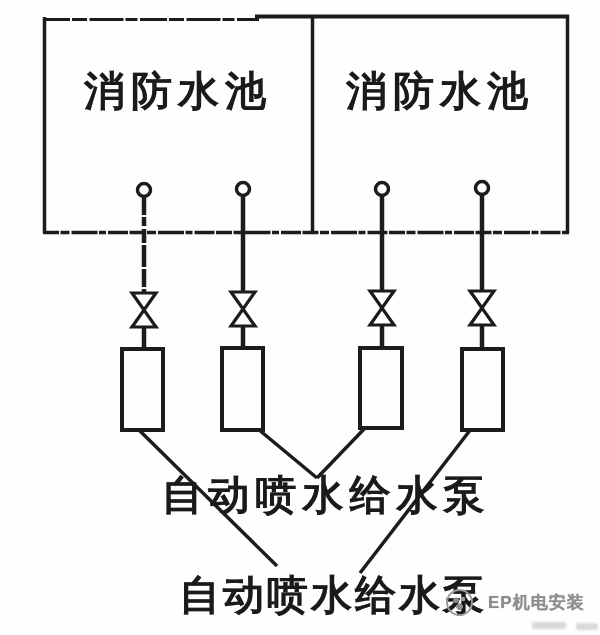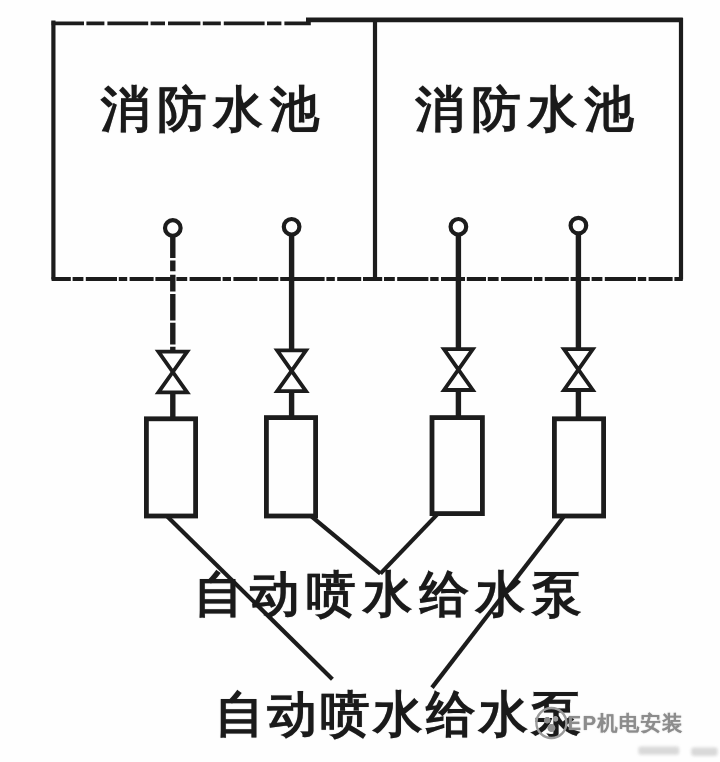--- a/index.html
+++ b/index.html
@@ -41,21 +41,21 @@
   .tank-label-right { left: 312px; top: 70px;  width: 256px; }
   .hydrant-label    { left: 126px; top: 474px; width: 400px; }
   .sprinkler-label  { left: 133px; top: 574px; width: 400px; letter-spacing: 3px; }
 
   .watermark {
     position: absolute;
     left: 446px;
     top: 589px;
     display: flex;
     align-items: center;
-    gap: 0;
+    gap: 15px;
     color: #8c8c8c;
   }
   .watermark-badge {
     width: 27px;
     height: 27px;
     border: 2px solid #9a9a9a;
     border-radius: 50%;
     box-sizing: border-box;
     background:
       radial-gradient(circle at 35% 40%, #8c8c8c 0 2.5px, transparent 3px),

